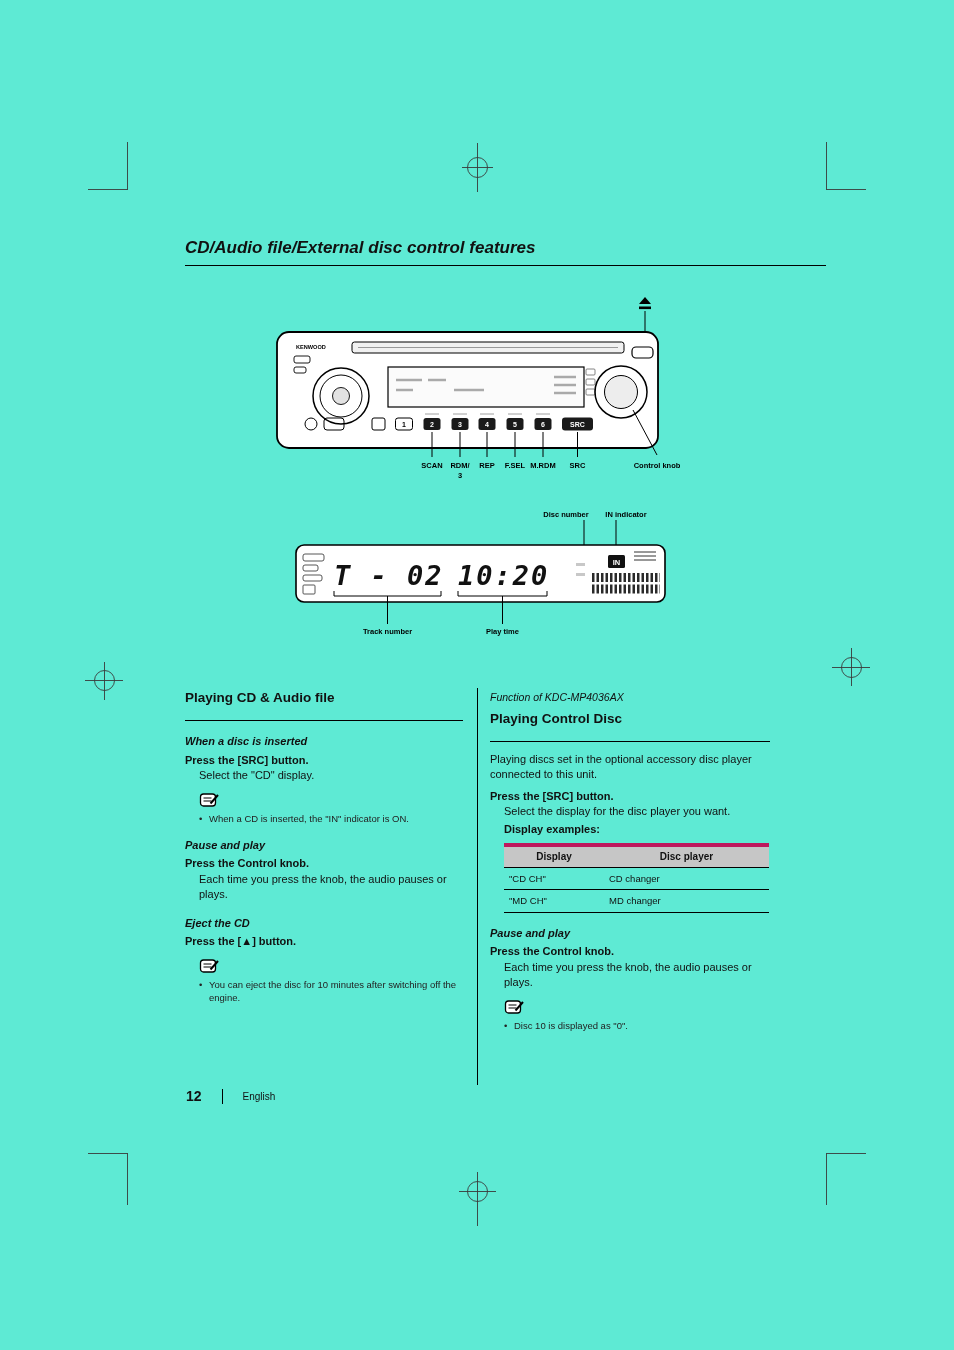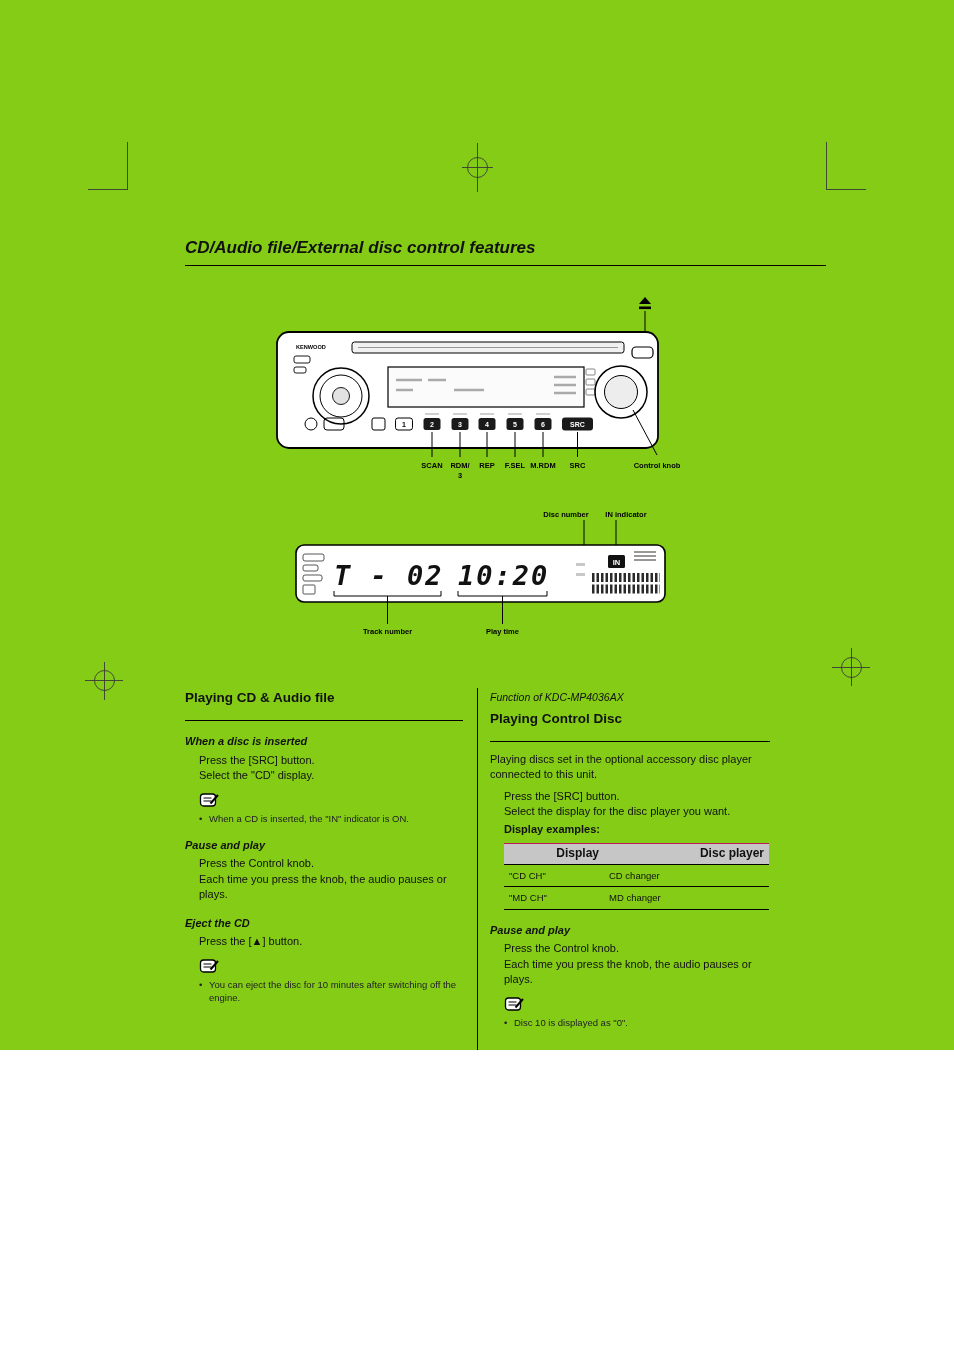--- a/index.html
+++ b/index.html
@@ -1,18 +1,18 @@
 <!DOCTYPE html>
 <html><head>
 <meta charset="utf-8">
 <style>
   * { margin:0; padding:0; box-sizing:border-box; }
   html,body { background:#fff; }
   .page {
-    position:relative; width:954px; height:1050px; background:#84cc16;
+    position:relative; width:954px; height:1350px; background:#5eead4;
     font-family:"Liberation Sans","DejaVu Sans",sans-serif; color:#111;
     overflow:hidden;
   }
   .marks { position:absolute; left:0; top:0; pointer-events:none; }
 
   .main-title {
     position:absolute; left:185px; top:238px; width:641px;
     font-size:17px; font-weight:bold; font-style:italic;
     padding-bottom:7px; border-bottom:1.6px solid #000;
   }
@@ -24,40 +24,40 @@
   .right-col { left:490px; width:280px; }
   .col-divider { position:absolute; left:477px; top:688px; width:1px; height:397px; background:#000; }
 
   .col-head {
     font-size:13.5px; font-weight:bold; line-height:16px;
     padding-bottom:14px; border-bottom:1.2px solid #000; margin-bottom:10px;
   }
   .func-note { font-style:italic; font-size:10.5px; margin-bottom:5px; }
 
   .subhead { font-style:italic; font-weight:bold; font-size:11px; margin:13px 0 3px; }
-  .step { font-weight:normal; margin-left:14px; }
+  .step { font-weight:bold; }
   .body { margin-left:14px; }
   .intro { margin-bottom:6px; }
 
   .note { margin:7px 0 4px 14px; }
   .note-icon { display:block; margin-bottom:3px; }
   .bullets { list-style:none; margin-top:2px; }
   .bullets li {
     font-size:9.5px; line-height:13px; color:#222;
     padding-left:10px; position:relative; margin-top:2px;
   }
   .bullets li::before { content:"\2022"; position:absolute; left:0; }
 
   .examples-label { font-weight:bold; margin-left:14px; margin-top:2px; }
   .examples-table {
     border-collapse:collapse; margin:6px 0 2px 14px; width:265px; font-size:9.5px;
   }
   .examples-table th {
-    background:#c6c6c6; text-align:right; font-size:12px; font-weight:bold;
-    padding:2px 5px; border-top:1px solid #be185d; border-bottom:1px solid #000;
+    background:#c6c6c6; text-align:center; font-size:10px; font-weight:bold;
+    padding:2px 5px; border-top:4px solid #be185d; border-bottom:1px solid #000;
   }
   .examples-table td { padding:3px 5px; border-bottom:1px solid #000; }
   .examples-table th:first-child, .examples-table td:first-child { width:100px; }
 
   .footer { position:absolute; left:186px; top:1088px; display:flex; align-items:center; gap:20px; }
   .page-num { font-size:14px; font-weight:bold; }
   .footer-divider { width:1px; height:15px; background:#000; }
   .lang { font-size:10px; }
 
   svg text { font-family:"Liberation Sans","DejaVu Sans",sans-serif; }

